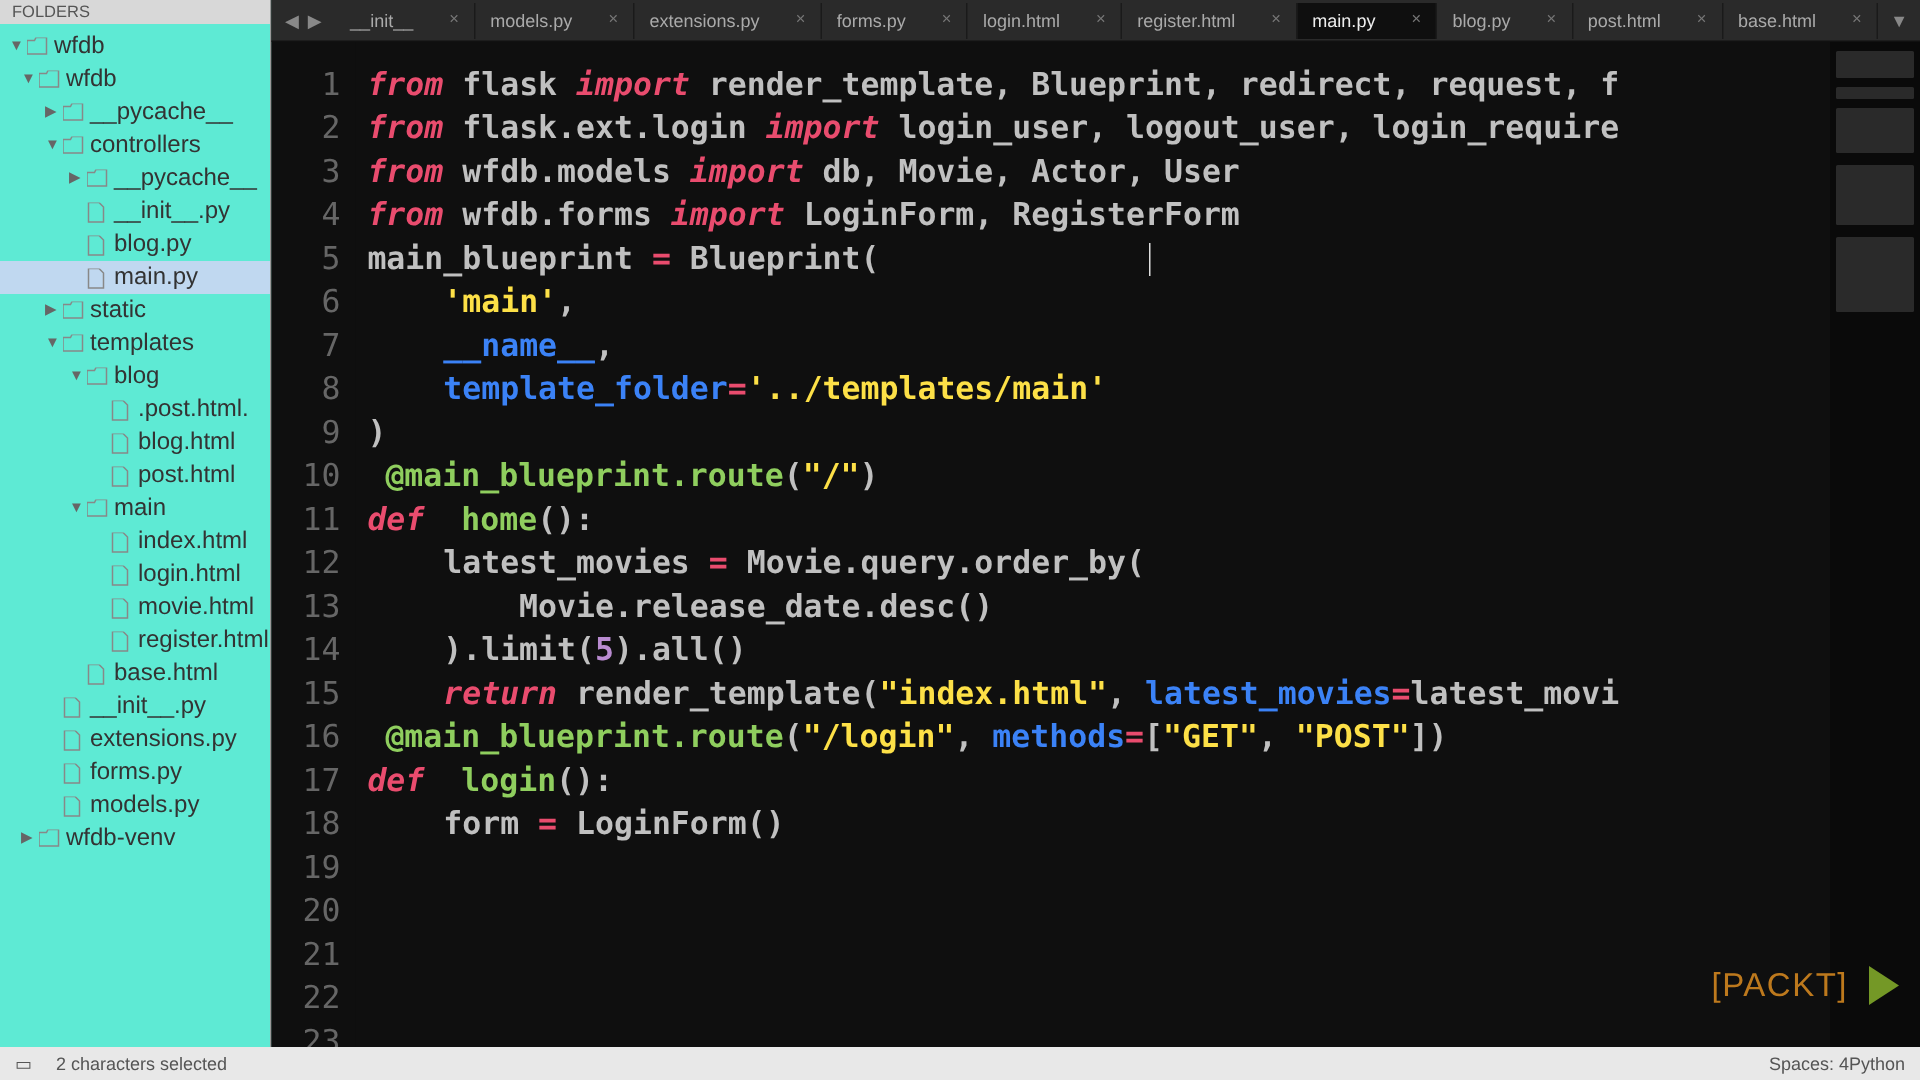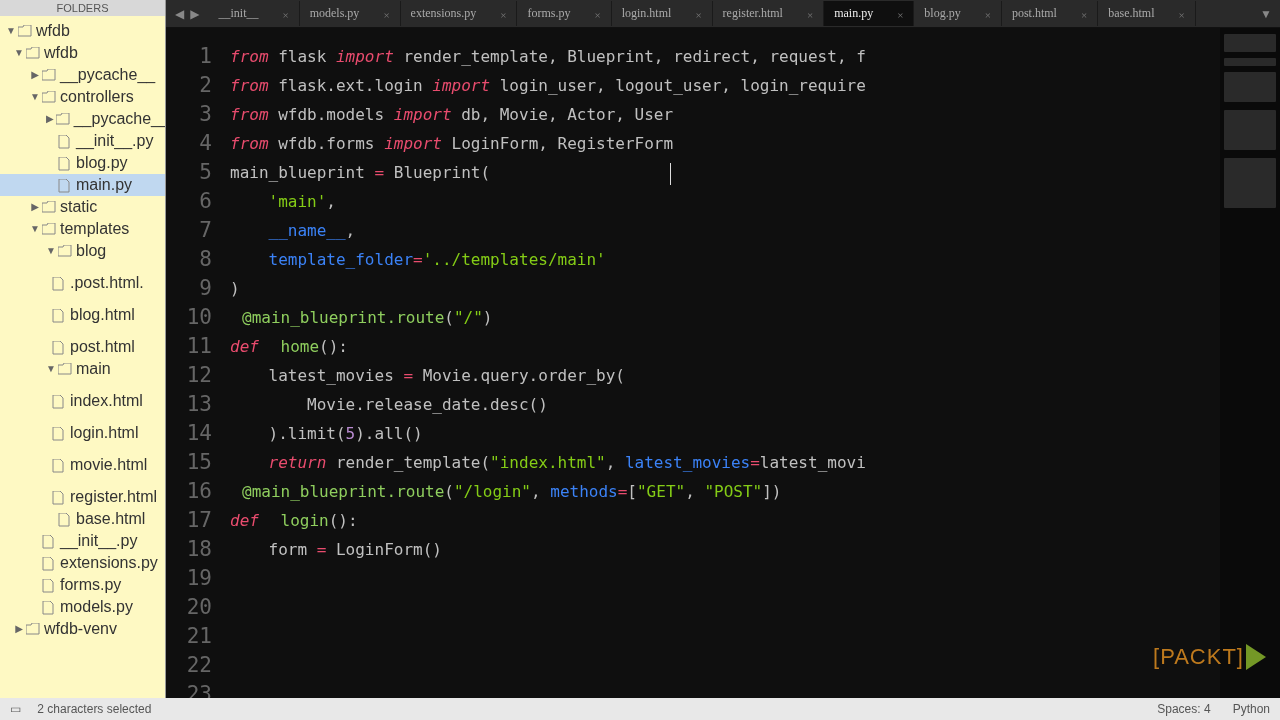--- a/index.html
+++ b/index.html
@@ -12,28 +12,27 @@
   overflow: hidden;
   display: flex;
   flex-direction: column;
 }
 .main-area {
   display: flex;
   flex: 1;
   overflow: hidden;
 }
 .sidebar {
-  width: 166px;
-  background: #fef9c3;
+  width: 210px;
+  background: #5eead4;
   color: #333;
   font-family: sans-serif;
   font-size: 14px;
   border-right: 1px solid #999;
   overflow: hidden;
-  text-align: center;
 }
 .sidebar-header {
   background: #d8d8d8;
   padding: 2px 8px;
   font-size: 11px;
   color: #555;
 }
 .tree {
   padding: 4px 0;
   font-size: 16px;
@@ -59,21 +58,21 @@
 .folder-icon, .file-icon {
   display: inline-block;
   width: 14px;
   height: 12px;
   margin-right: 4px;
 }
 .folder-icon svg, .file-icon svg { display: block; }
 .indent-1 { padding-left: 14px; }
 .indent-2 { padding-left: 30px; }
 .indent-3 { padding-left: 46px; }
-.indent-4 { padding-left: 40px; margin-top: 10px; }
+.indent-4 { padding-left: 62px; }
 .editor-pane {
   flex: 1;
   display: flex;
   flex-direction: column;
   background: #0f0f0f;
   position: relative;
 }
 .tabbar {
   display: flex;
   align-items: center;
@@ -86,25 +85,24 @@
 .nav-arrows {
   display: flex;
   padding: 0 6px;
   color: #888;
 }
 .nav-arrows span { padding: 0 3px; cursor: pointer; }
 .tab {
   padding: 5px 10px;
   color: #aaa;
   display: flex;
-  align-items: flex-end;
+  align-items: flex-start;
   gap: 24px;
   cursor: pointer;
   border-right: 1px solid #1a1a1a;
-  font-family: Liberation Serif, serif;
 }
 .tab.active {
   background: #0f0f0f;
   color: #eee;
 }
 .tab-close {
   color: #777;
   font-size: 11px;
 }
 .tab-overflow {
@@ -124,30 +122,31 @@
   padding: 14px 10px 0 0;
   color: #666;
   font-size: 21px;
   line-height: 29px;
   background: #0f0f0f;
   user-select: none;
 }
 .code {
   flex: 1;
   padding: 14px 0 0 8px;
-  font-size: 16px;
+  font-size: 21px;
   line-height: 29px;
   color: #c0c0c0;
   white-space: pre;
   overflow: hidden;
   position: relative;
+  font-weight: bold;
 }
 .kw { color: #e94c6e; font-style: italic; }
 .var { color: #3b82f6; }
-.str { color: #84cc16; margin-top: 12px; }
+.str { color: #fde047; margin-top: 12px; }
 .num { color: #b98bd0; }
 .decl { color: #8fce5e; margin-left: 12px; }
 .cursor {
   display: inline-block;
   width: 1px;
   height: 22px;
   background: #ddd;
   vertical-align: middle;
 }
 .minimap {
@@ -166,32 +165,32 @@
   height: 22px;
   background: #e8e8e8;
   color: #555;
   font-family: sans-serif;
   font-size: 12px;
   display: flex;
   align-items: center;
   padding: 0 10px;
   gap: 16px;
 }
-.statusbar .right { margin-left: auto; display: flex; gap: 22px; }
+.statusbar .right { margin-left: auto; display: flex; }
 .logo {
   position: absolute;
   right: 14px;
   bottom: 28px;
   font-family: sans-serif;
   font-size: 22px;
   color: #c77f1e;
   letter-spacing: 1px;
   display: flex;
   align-items: center;
-  gap: 0;
+  gap: 12px;
   opacity: 0.95;
 }
 .logo .play {
   width: 0; height: 0;
   border-left: 20px solid #7aa028;
   border-top: 13px solid transparent;
   border-bottom: 13px solid transparent;
   margin-left: 2px;
 }
 </style>

